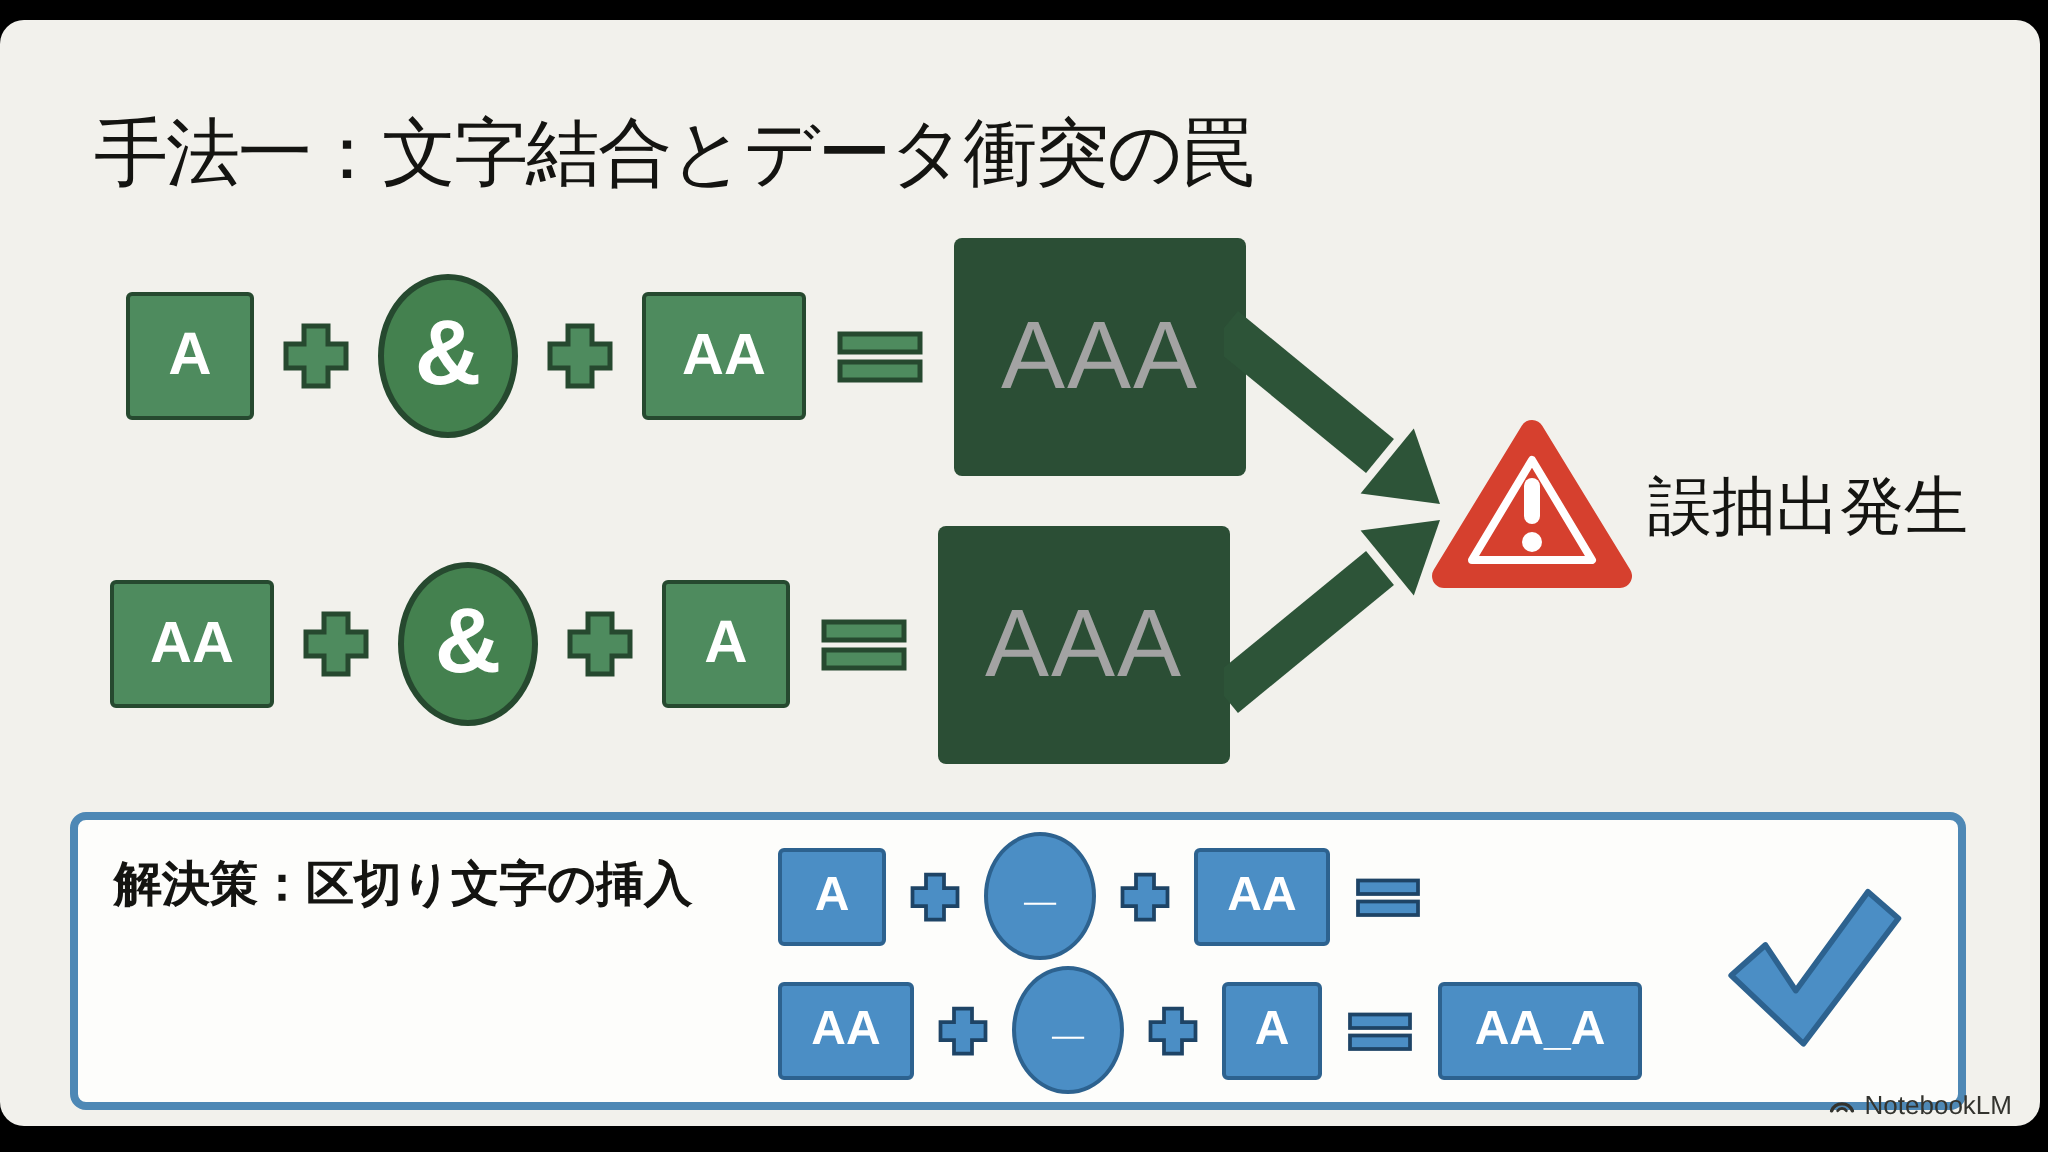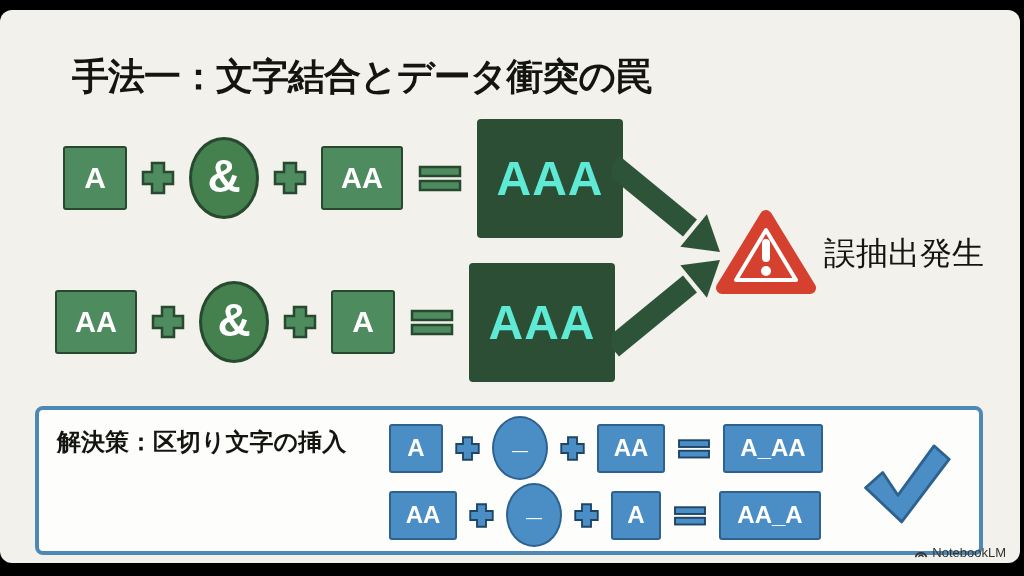--- a/index.html
+++ b/index.html
@@ -2,42 +2,42 @@
 <html><head>
 <meta charset="utf-8">
 <style>
   html,body{margin:0;padding:0;background:#000;width:1024px;height:576px;overflow:hidden;}
   .slide{
     position:absolute; top:10px; left:0; right:4px; bottom:13px;
     background:#f2f1ec; border-radius:12px; overflow:hidden;
     font-family:"Liberation Sans","DejaVu Sans",sans-serif; color:#141411;
   }
   .title{
-    position:absolute; left:72px; top:42px;
-    font-size:37px; font-weight:bold; letter-spacing:-1px; white-space:nowrap;
+    position:absolute; left:47px; top:42px;
+    font-size:37px; font-weight:normal; letter-spacing:-1px; white-space:nowrap;
   }
   
   .g-row{position:absolute; display:flex; align-items:center; gap:13px;}
   .g-row1{left:63px; top:122px; height:92px;}
   .g-row2{left:55px; top:266px; height:92px;}
   .g-box{
     background:#4e8b5e; border:2px solid #26492f; border-radius:3px;
     color:#fff; font-weight:bold; display:flex; align-items:center; justify-content:center;
   }
   .g-a{width:60px; height:60px; font-size:30px;}
   .g-aa{width:78px; height:60px; font-size:29px;}
   .g-amp{
     width:70px; height:82px; border-radius:50%;
     background:#44814f; border:3px solid #26492f;
     color:#fff; font-weight:bold; font-size:46px;
     display:flex; align-items:center; justify-content:center; padding-bottom:4px; box-sizing:border-box;
   }
   .g-result{
     width:146px; height:119px; background:#2b4e35; border-radius:4px;
-    color:#5eead4; font-weight:bold; font-size:48px; letter-spacing:1px;
+    color:#a3a3a3; font-weight:normal; font-size:48px; letter-spacing:1px;
     display:flex; align-items:center; justify-content:center;
   }
   .op-svg{display:block;}
   
   .arrows{position:absolute; left:612px; top:132px;}
   .warn-tri{position:absolute; left:716px; top:196px;}
   .warn-text{
     position:absolute; left:824px; top:222px;
     font-size:32px; font-weight:normal; white-space:nowrap;
   }
@@ -65,21 +65,21 @@
     width:52px; height:60px; border-radius:50%;
     background:#4b8ec5; border:2px solid #2d628f;
     color:#fff; font-weight:bold; font-size:28px;
     display:flex; align-items:center; justify-content:center;
   }
   .b-circle span{transform:translateY(-8px);}
   .check{position:absolute; right:26px; top:28px;}
   
   .footer{
     position:absolute; right:14px; bottom:3px;
-    display:flex; align-items:center; gap:4px;
+    display:flex; align-items:flex-start; gap:4px;
     font-size:13px; color:#33332e; font-weight:500;
   }
 </style>
 </head>
 <body>
 
 <div class="slide">
 
   <div class="title">手法一：文字結合とデータ衝突の罠</div>
 
@@ -146,21 +146,20 @@
             <span>_</span>
           </div>
         <svg class="op-svg" width="27" height="27" viewBox="0 0 36 36">
             <path d="M12 3h12v9h9v12h-9v9H12v-9H3V12h9z" fill="#4b8ec5" stroke="#1e4466" stroke-width="2.5"></path>
           </svg>
         <div class="b-box b-aa">AA</div>
         <svg class="op-svg" width="36" height="27" viewBox="0 0 48 36">
             <rect x="4" y="7" width="40" height="9" fill="#4b8ec5" stroke="#1e4466" stroke-width="2.5"></rect>
             <rect x="4" y="21" width="40" height="9" fill="#4b8ec5" stroke="#1e4466" stroke-width="2.5"></rect>
           </svg>
-        <div class="b-box b-res1">A_AA</div>
       </div>
 
       <div class="b-row">
         <div class="b-box b-aa">AA</div>
         <svg class="op-svg" width="27" height="27" viewBox="0 0 36 36">
             <path d="M12 3h12v9h9v12h-9v9H12v-9H3V12h9z" fill="#4b8ec5" stroke="#1e4466" stroke-width="2.5"></path>
           </svg>
         <div class="b-circle">
             <span>_</span>
           </div>

